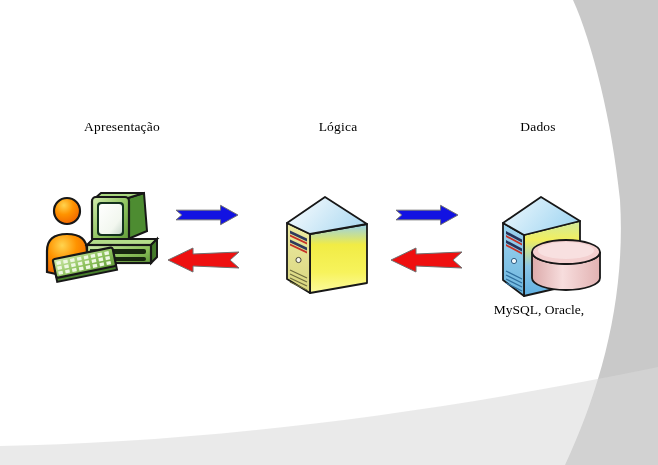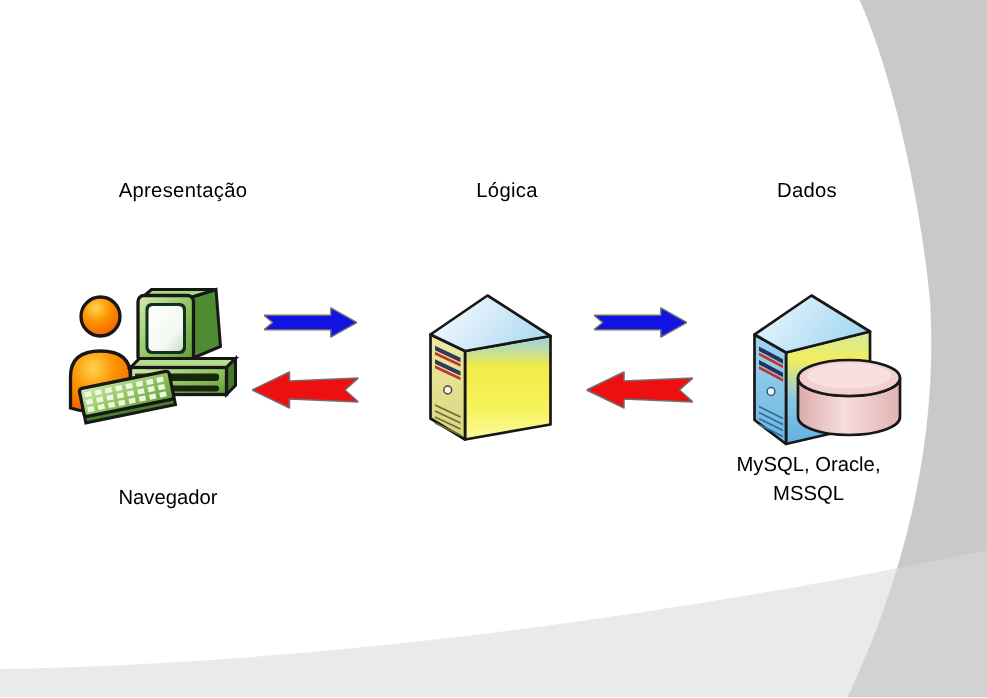--- a/index.html
+++ b/index.html
@@ -1,18 +1,18 @@
 <!DOCTYPE html>
 <html><head>
 <meta charset="utf-8">
 <style>
   html,body{margin:0;padding:0;background:#fff;}
   .slide{
     position:relative;width:658px;height:465px;background:#ffffff;overflow:hidden;
-    font-family:Liberation Sans, sans-serif;color:#000;
+    font-family:Liberation Serif, serif;color:#000;
   }
   .bg{position:absolute;left:0;top:0;width:658px;height:465px;}
   .tier-header{
     position:absolute;transform:translateX(-50%);font-size:13.5px;color:#000;
     white-space:nowrap;letter-spacing:0.2px;
   }
   .tier-caption{
     position:absolute;transform:translateX(-50%);font-size:13.5px;line-height:19px;
     text-align:center;color:#000;white-space:nowrap;
   }
@@ -194,21 +194,17 @@
     <polygon points="71,5 25,7 25,1 0,13 25,25 25,19 71,21 62,13" fill="#ee1010"></polygon>
   </svg>
 
   <svg class="arrow" style="left:396px;top:204px" width="62" height="22" viewBox="0 0 64 22" aria-hidden="true">
     <polygon points="0,6 46,6 46,1 64,11 46,21 46,16 0,16 6,11" fill="#1212e2"></polygon>
   </svg>
   <svg class="arrow" style="left:391px;top:247px" width="71" height="26" viewBox="0 0 71 26" aria-hidden="true">
     <polygon points="71,5 25,7 25,1 0,13 25,25 25,19 71,21 62,13" fill="#ee1010"></polygon>
   </svg>
 
-  <div class="tier-caption" style="left:112px;top:322px">
-    <div>Navegador</div>
-  </div>
   <div class="tier-caption" style="left:539px;top:300px">
     <div>MySQL, Oracle,</div>
-    <div>MSSQL</div>
   </div>
 
 </div>
 
 </body></html>

